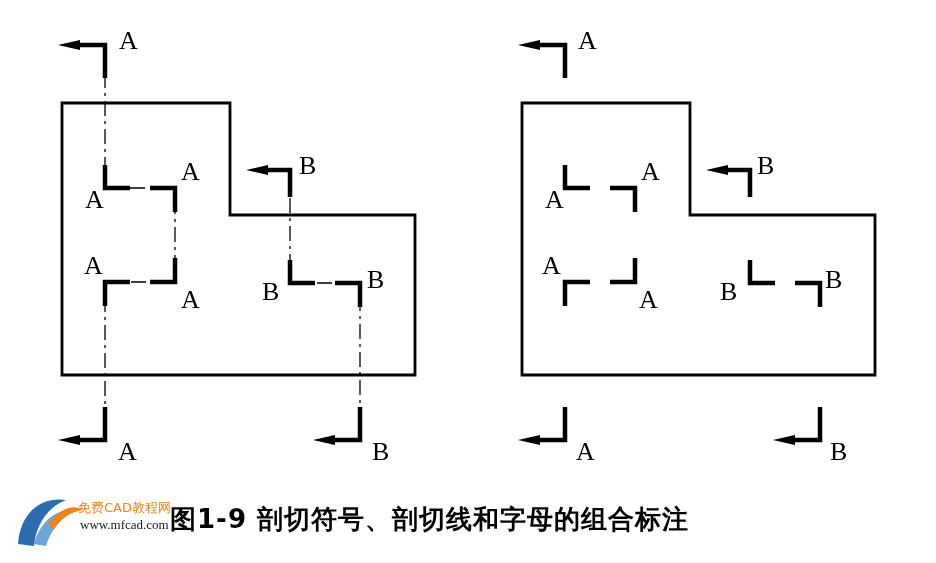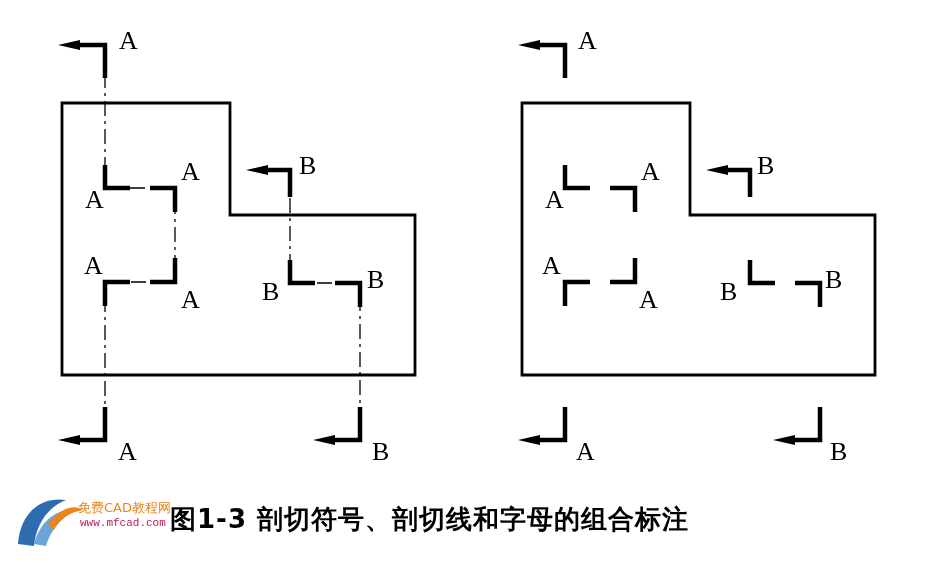--- a/index.html
+++ b/index.html
@@ -13,22 +13,22 @@
   .tk{fill:none;stroke:#000;stroke-width:4.5;}
   .ah{fill:#000;stroke:none;}
   text.lbl{font-family:"Liberation Serif",serif;font-size:26px;fill:#000;}
   
   .caption{position:absolute;left:170px;top:502px;font-size:26px;font-weight:bold;
            color:#000;font-family:"DejaVu Sans",sans-serif;letter-spacing:1px;white-space:nowrap;}
   
   .wm-logo{position:absolute;left:12px;top:488px;}
   .wm-name{position:absolute;left:78px;top:499px;font-size:13px;font-weight:normal;
            color:#ee8418;font-family:"DejaVu Sans",sans-serif;white-space:nowrap;}
-  .wm-url{position:absolute;left:80px;top:517px;font-size:11px;
-          color:#be185d;font-family:Liberation Mono, monospace;white-space:nowrap;}
+  .wm-url{position:absolute;left:80px;top:517px;font-size:13px;
+          color:#0f172a;font-family:Liberation Serif, serif;white-space:nowrap;}
 </style>
 </head>
 <body>
 
 <div class="screen">
 
   <svg class="drawing" width="936" height="490" viewBox="0 0 936 490">
 
     <g>
 
@@ -97,21 +97,21 @@
       <path class="tk" d="M530,440 L565,440 L565,407"></path>
       <polygon class="ah" points="518,440 540,435 540,445"></polygon>
       <text class="lbl" x="576" y="460">A</text>
 
       <path class="tk" d="M785,440 L820,440 L820,407"></path>
       <polygon class="ah" points="773,440 795,435 795,445"></polygon>
       <text class="lbl" x="830" y="460">B</text>
     </g>
   </svg>
 
-  <div class="caption">图1-3 剖切符号、剖切线和字母的组合标注</div>
+  <div class="caption">图1-9 剖切符号、剖切线和字母的组合标注</div>
 
   <svg class="wm-logo" width="72" height="64" viewBox="0 0 72 64">
     <path d="M6,56 C8,26 28,8 54,12 C34,20 24,38 22,58 Z" fill="#2e6cb0"></path>
     <path d="M22,56 C28,34 44,20 64,22 C48,30 38,44 34,58 Z" fill="#6ba5d9"></path>
     <path d="M36,36 C48,20 62,16 71,22 C58,24 46,32 42,42 Z" fill="#ee8418"></path>
   </svg>
   <div class="wm-name">免费CAD教程网</div>
   <div class="wm-url">www.mfcad.com</div>
 
 </div>

